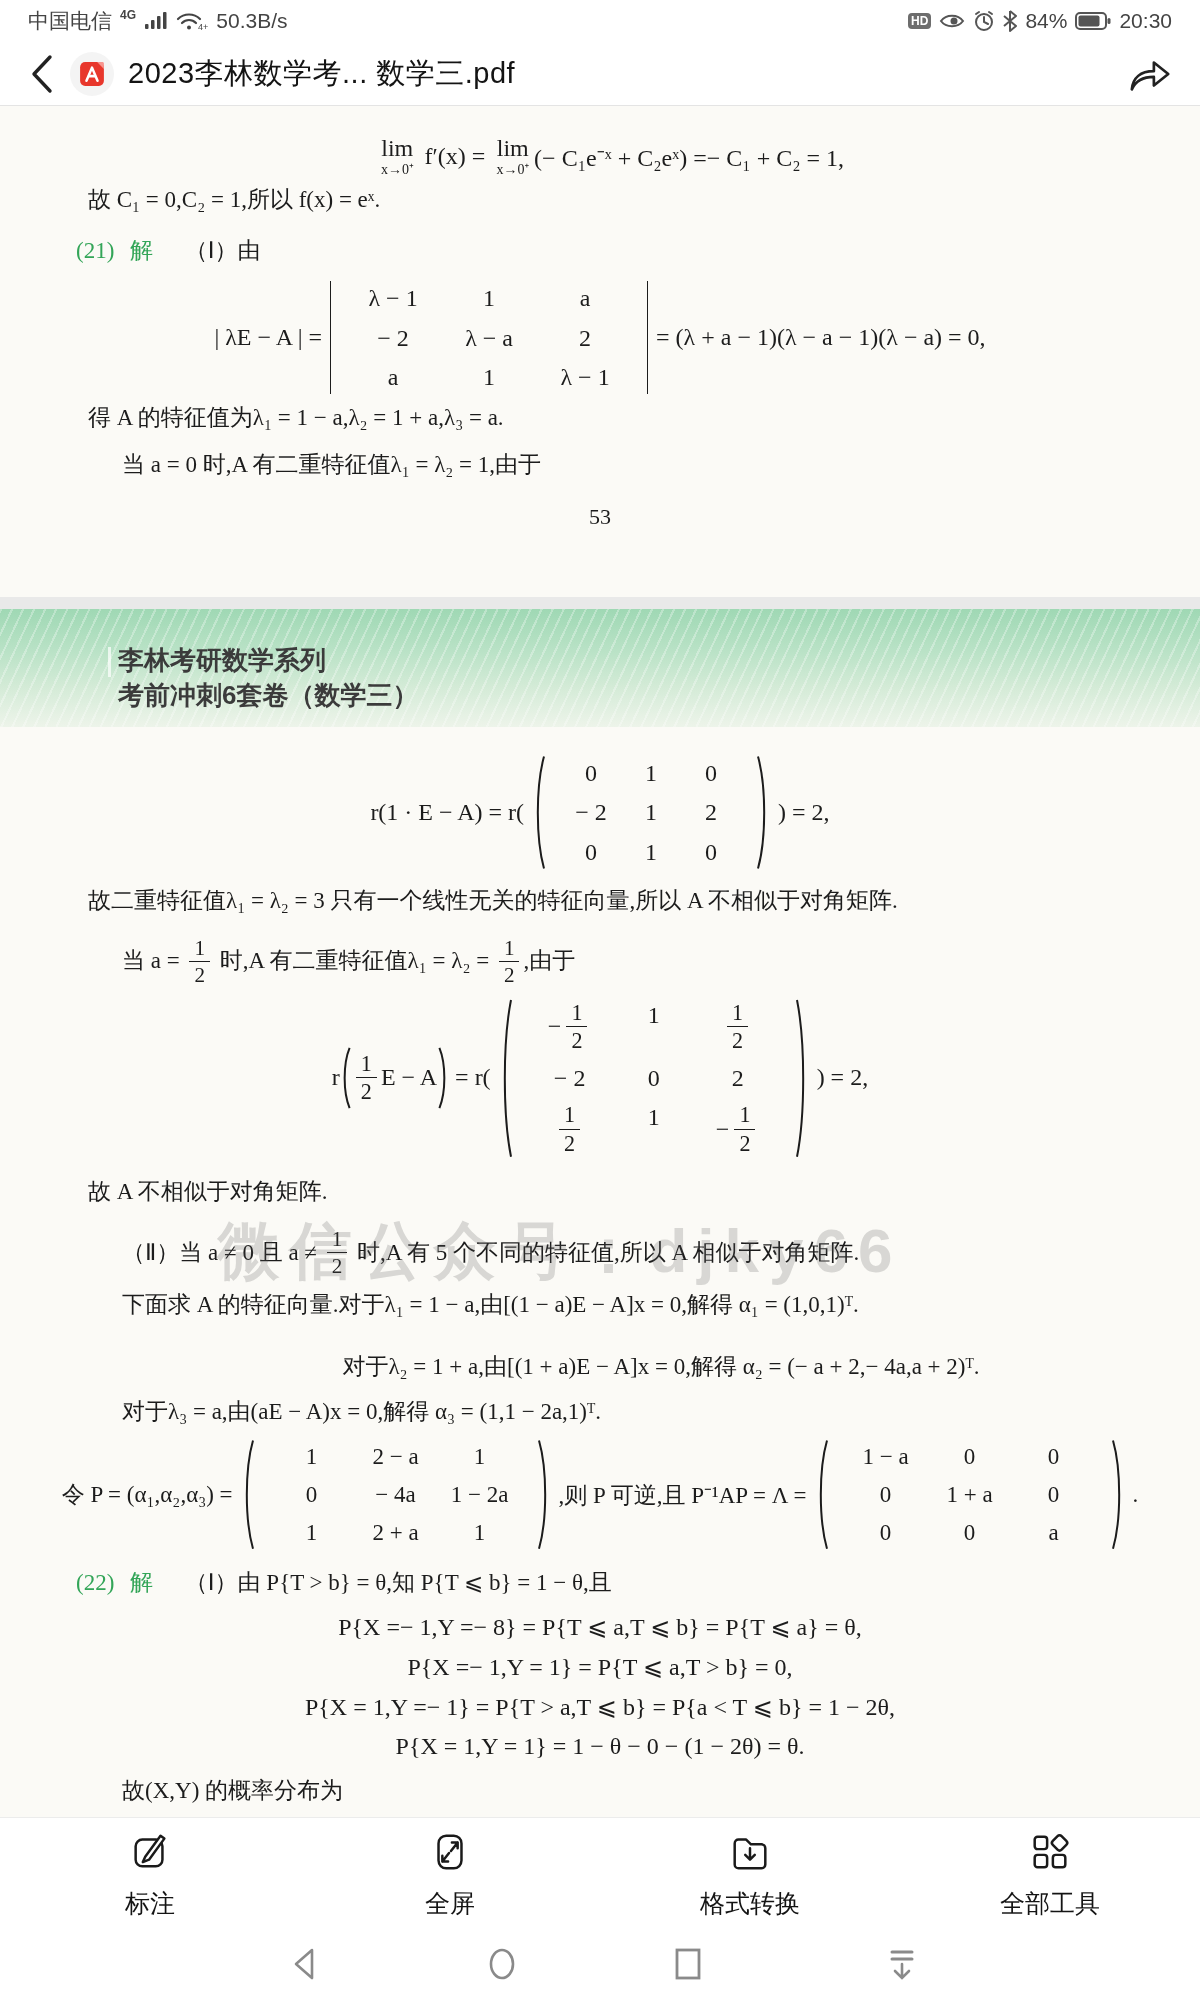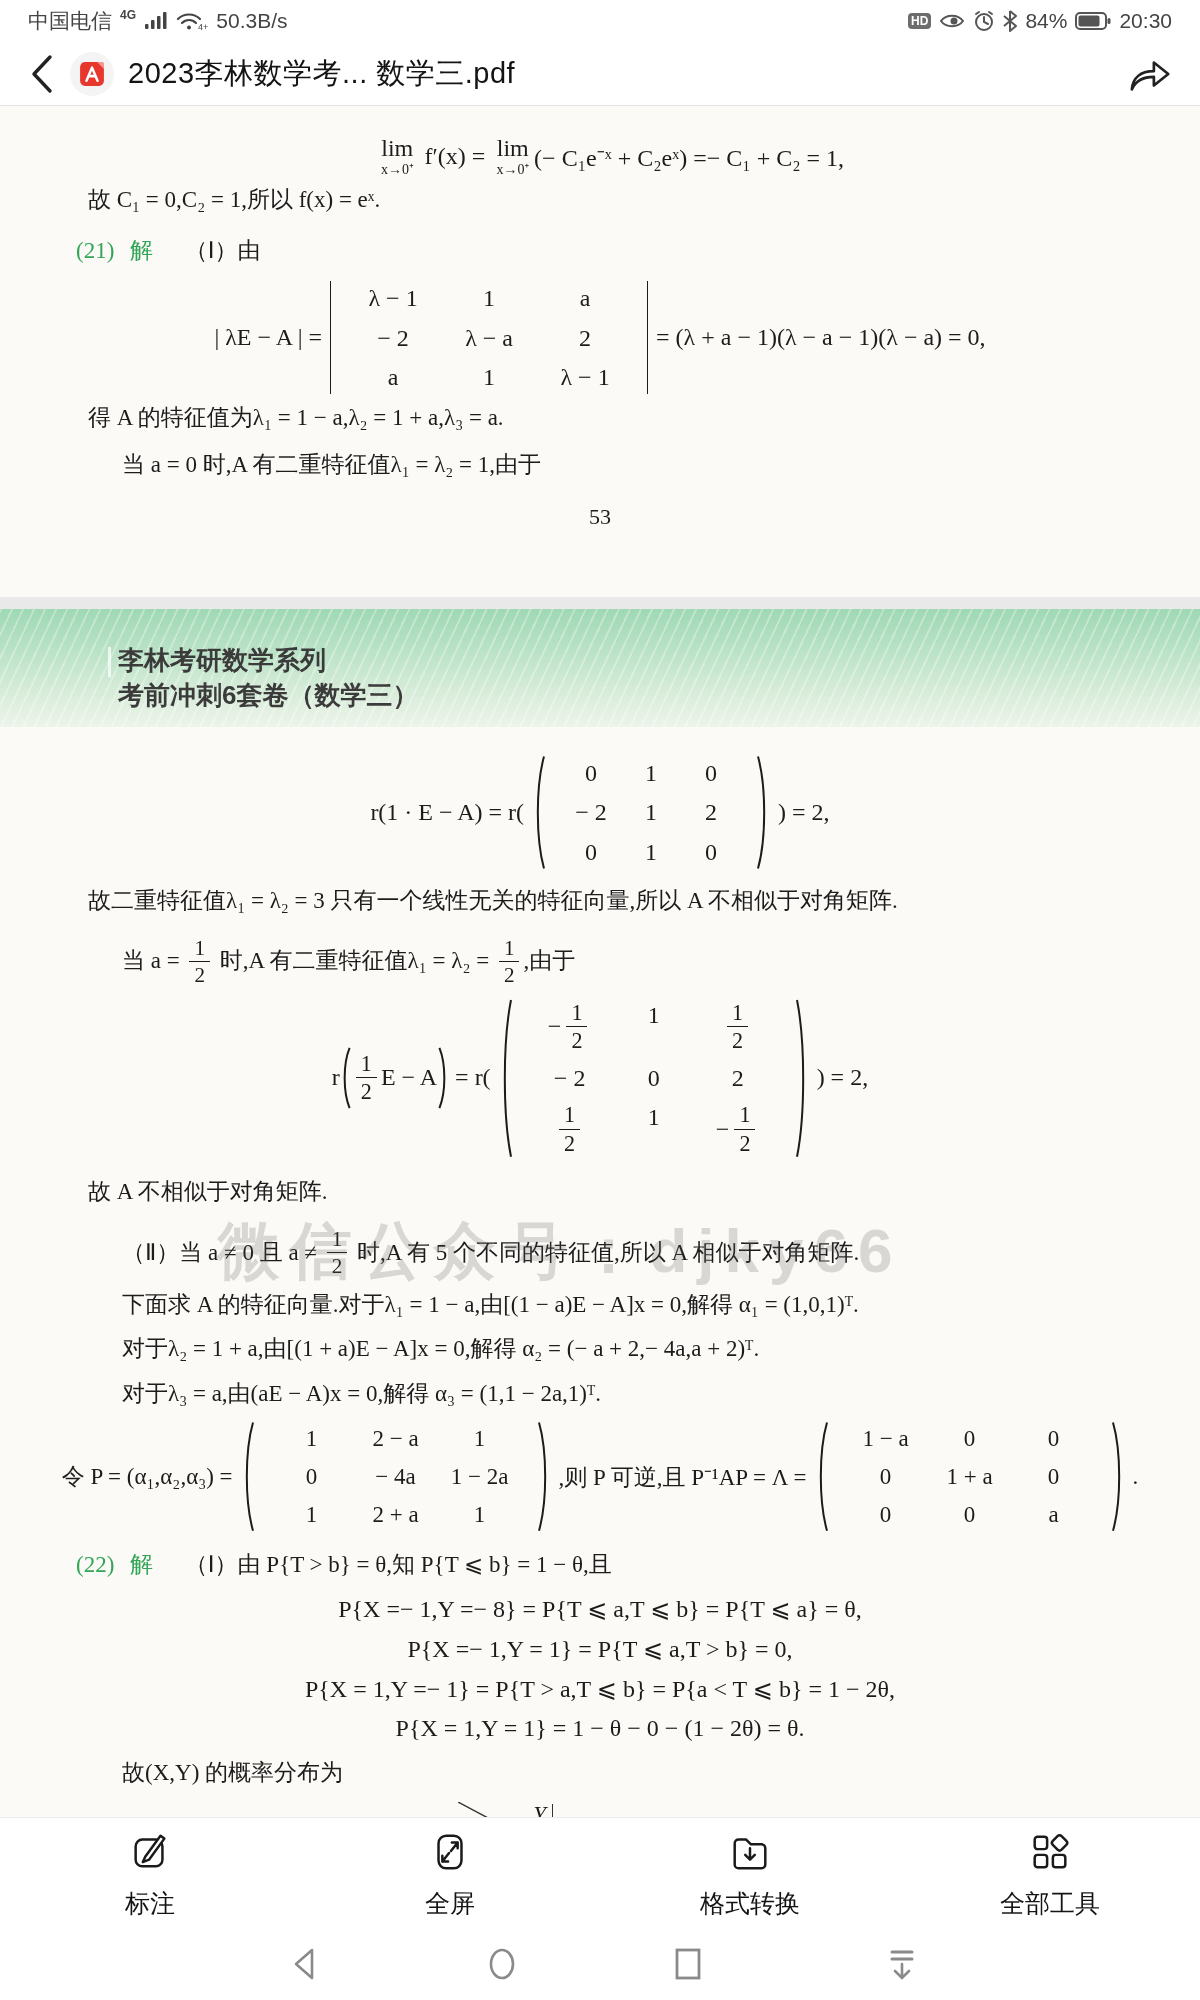--- a/index.html
+++ b/index.html
@@ -349,21 +349,21 @@
     <div class="cn indent1" style="margin-top:14px;">故 A 不相似于对角矩阵.</div>
     <div class="cn indent2" style="margin-top:16px;display:flex;align-items:center;">
         <span style="white-space: pre;">（Ⅱ）当 a ≠ 0 且 a ≠ </span>
         <span class="frac">
           <span class="num">1</span>
           <span class="den">2</span>
         </span>
         <span style="white-space: pre;"> 时,A 有 5 个不同的特征值,所以 A 相似于对角矩阵.</span>
       </div>
     <div class="cn indent2" style="margin-top:8px;">下面求 A 的特征向量.对于λ₁ = 1 − a,由[(1 − a)E − A]x = 0,解得 α₁ = (1,0,1)ᵀ.</div>
-    <div class="cn indent2" style="margin-top:10px;">对于λ₂ = 1 + a,由[(1 + a)E − A]x = 0,解得 α₂ = (− a + 2,− 4a,a + 2)ᵀ.</div>
+    <div class="cn indent2" style="margin-top:28px;text-align:center;">对于λ₂ = 1 + a,由[(1 + a)E − A]x = 0,解得 α₂ = (− a + 2,− 4a,a + 2)ᵀ.</div>
     <div class="cn indent2" style="margin-top:10px;">对于λ₃ = a,由(aE − A)x = 0,解得 α₃ = (1,1 − 2a,1)ᵀ.</div>
     <div class="eq" style="margin-top:8px;font-size:23px;">
       <span>令 P = (α₁,α₂,α₃) =</span>
       <span class="mx cw84">
           <svg viewBox="0 0 20 100" preserveAspectRatio="none" class="paren">
             <path d="M16 3 C5 28 5 72 16 97" fill="none" stroke="#1c1c1c" stroke-width="2" vector-effect="non-scaling-stroke"></path>
           </svg>
           <span class="mx-body">
             <span class="mx-row">
               <span class="mx-cell">1</span>

